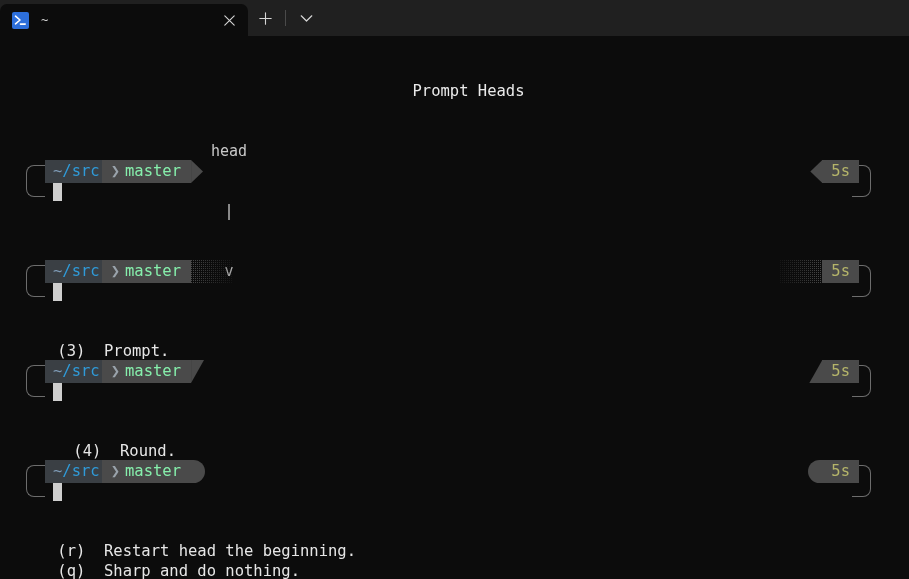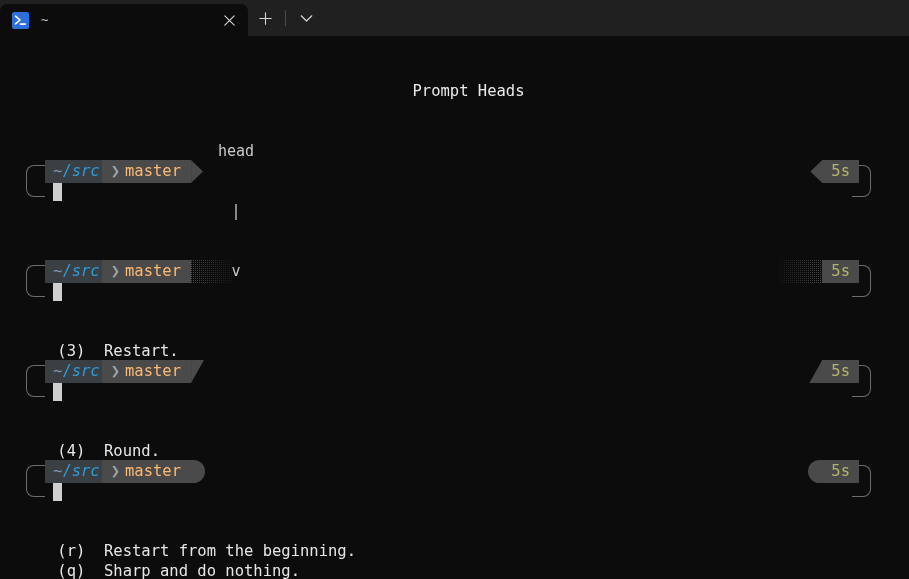--- a/index.html
+++ b/index.html
@@ -106,21 +106,20 @@
   }
 
   
   #head-annot {
     left: 192px; top: 65px;
     color: #c9c9c9;
     font-size: 15px;
     line-height: 20px;
     text-align: center;
     width: 46px;
-    margin-left: 7px;
   }
   #head-annot div { text-align: center; }
 
   .opt-line { color: #e6e6e6; font-size: 15.5px; }
 
   
   .prompt-row { position: absolute; left: 0; width: 909px; height: 44px; }
 
   .bracket-left, .bracket-right {
     position: absolute;
@@ -151,23 +150,23 @@
     display: flex;
     align-items: center;
     padding: 0 3px;
     font-size: 15.5px;
     line-height: 23px;
   }
   .seg-path { background: #3a3f44; padding-left: 8px; padding-right: 2px; }
   .seg-git  { background: #4a4a4a; padding-left: 4px; padding-right: 10px; }
   .c-tilde { color: #7d9ab5; }
   .c-slash { color: #2f9bda; }
-  .c-src   { color: #2f9bda; font-style: italic; }
+  .c-src   { color: #2f9bda; }
   .c-sep   { color: #9aa3ab; padding: 0 5px; }
-  .c-git   { color: #fdba74; }
+  .c-git   { color: #86efac; }
 
   .cursor {
     position: absolute;
     left: 53px; top: 23px;
     width: 9px; height: 18px;
     background: #cfcfcf;
   }
 
   .dur-badge {
     position: absolute;
@@ -320,21 +319,21 @@
       <span class="head-blur-r" style="position:relative;"></span>
     </div>
     <div class="cursor"></div>
     <div style="position:absolute; right:50px; top:0; display:flex; align-items:center;">
       <span class="head-blur-l" style="position:relative;"></span>
       <span class="dur-badge" style="position:relative;">5s</span>
     </div>
   </div>
 
   <div class="abs opt-line" style="left:6px; top:285px;">
-    <span>(3)</span><span>  </span><span>Restart.</span>
+    <span>(3)</span><span>  </span><span>Prompt.</span>
   </div>
   <div class="prompt-row" style="top:324px;">
     <div class="bracket-left"></div>
     <div class="bracket-right"></div>
     <div class="seg-bar">
       <span class="seg seg-path">
         <span class="c-tilde">~</span>
           <span class="c-slash">/</span>
           <span class="c-src">src</span>
       </span>
@@ -344,21 +343,21 @@
       </span>
       <span class="head-slant-r" style="position:relative;"></span>
     </div>
     <div class="cursor"></div>
     <div style="position:absolute; right:50px; top:0; display:flex; align-items:center;">
       <span class="head-slant-l" style="position:relative;"></span>
       <span class="dur-badge" style="position:relative;">5s</span>
     </div>
   </div>
 
-  <div class="abs opt-line" style="left:6px; top:385px;">
+  <div class="abs opt-line" style="left:22px; top:385px;">
     <span>(4)</span><span>  </span><span>Round.</span>
   </div>
   <div class="prompt-row" style="top:424px;">
     <div class="bracket-left"></div>
     <div class="bracket-right"></div>
     <div class="seg-bar">
       <span class="seg seg-path">
         <span class="c-tilde">~</span>
           <span class="c-slash">/</span>
           <span class="c-src">src</span>
@@ -370,19 +369,19 @@
       <span class="head-round-r" style="position:relative;"></span>
     </div>
     <div class="cursor"></div>
     <div style="position:absolute; right:50px; top:0; display:flex; align-items:center;">
       <span class="head-round-l" style="position:relative;"></span>
       <span class="dur-badge" style="position:relative;">5s</span>
     </div>
   </div>
 
   <div class="abs opt-line" style="left:6px; top:485px;">
-    <span>(r)</span><span>  </span><span>Restart from the beginning.</span>
+    <span>(r)</span><span>  </span><span>Restart head the beginning.</span>
   </div>
   <div class="abs opt-line" style="left:6px; top:505px;">
     <span>(q)</span><span>  </span><span>Sharp and do nothing.</span>
   </div>
 
 </div>
 
 </body></html>

